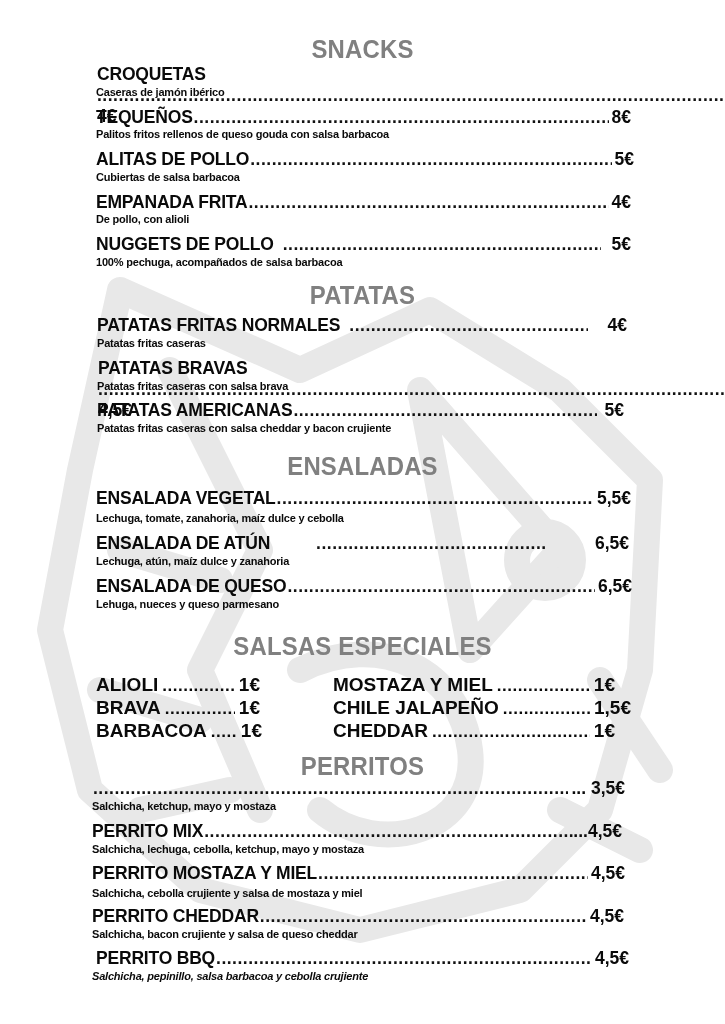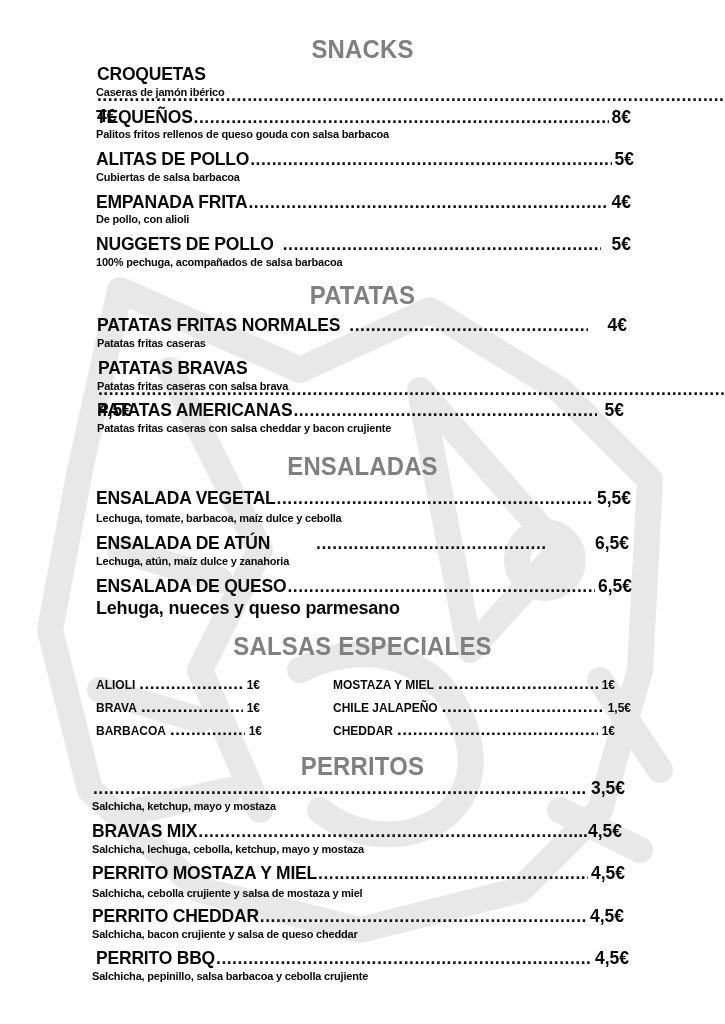--- a/index.html
+++ b/index.html
@@ -18,23 +18,23 @@
   }
   .item { position: absolute; display: flex; align-items: baseline; white-space: nowrap; }
   .item .name { font-weight: bold; font-size: 17.5px; letter-spacing: -0.2px; }
   .item .dots {
     flex: 1; overflow: hidden; font-weight: bold; font-size: 17.5px;
     letter-spacing: 0.5px; margin: 0 3px 0 1px; color: #111;
   }
   .item .dots::after { content: "................................................................................................................................................................................"; }
   .item .price { font-weight: bold; font-size: 17.5px; }
   .desc { position: absolute; font-weight: bold; font-size: 11px; white-space: nowrap; letter-spacing: -0.2px; }
-  .desc.big { font-size: 18px; }
+  .desc.big { font-size: 11px; }
   .sauce { position: absolute; display: flex; align-items: baseline; white-space: nowrap; }
-  .sauce .name, .sauce .price { font-weight: bold; font-size: 12px; }
+  .sauce .name, .sauce .price { font-weight: bold; font-size: 19px; }
   .sauce .dots { flex: 1; overflow: hidden; font-weight: bold; font-size: 17px; letter-spacing: 0.5px; margin: 0 4px; }
   .sauce .dots::after { content: "........................................................................................"; }
 </style>
 </head>
 <body>
 
 <svg class="watermark" viewBox="0 0 725 700" fill="none" stroke="#e8e8e8" stroke-width="26" stroke-linejoin="round" stroke-linecap="round">
   <path d="M120 40 L300 120 L430 60 L560 140 L650 230 L640 420 L600 560 L520 640 L360 680 L200 640 L90 540 L50 380 L80 220 Z"></path>
   <path d="M170 120 L260 300 L200 420 L260 560"></path>
   <path d="M420 140 L560 300 L470 400 Z"></path>
@@ -106,21 +106,21 @@
   </div>
   <div class="desc" style="left:97px; top:422px;">Patatas fritas caseras con salsa cheddar y bacon crujiente</div>
 
   <div class="section-title" style="top:451px;">ENSALADAS</div>
 
   <div class="item" style="left:96px; width:535px; top:469px;margin-top:19px;">
     <span class="name">ENSALADA VEGETAL</span>
       <span class="dots"></span>
       <span class="price">5,5€</span>
   </div>
-  <div class="desc" style="left:96px; top:512px;">Lechuga, tomate, barbacoa, maíz dulce y cebolla</div>
+  <div class="desc" style="left:96px; top:512px;">Lechuga, tomate, zanahoria, maíz dulce y cebolla</div>
 
   <div class="item" style="left:96px; width:533px; top:533px;gap:45px;">
     <span class="name">ENSALADA DE ATÚN</span>
       <span class="dots"></span>
       <span class="price">6,5€</span>
   </div>
   <div class="desc" style="left:96px; top:555px;">Lechuga, atún, maíz dulce y zanahoria</div>
 
   <div class="item" style="left:96px; width:536px; top:576px;">
     <span class="name">ENSALADA DE QUESO</span>
@@ -165,21 +165,21 @@
 
   <div class="section-title" style="top:751px;">PERRITOS</div>
 
   <div class="item" style="left:92px; width:533px; top:778px;">
       <span class="dots"></span>
       <span class="price">... 3,5€</span>
   </div>
   <div class="desc" style="left:92px; top:800px;">Salchicha, ketchup, mayo y mostaza</div>
 
   <div class="item" style="left:92px; width:530px; top:821px;">
-    <span class="name">BRAVAS MIX</span>
+    <span class="name">PERRITO MIX</span>
       <span class="dots" style="margin-right:0;"></span>
       <span class="price">...4,5€</span>
   </div>
   <div class="desc" style="left:92px; top:843px;">Salchicha, lechuga, cebolla, ketchup, mayo y mostaza</div>
 
   <div class="item" style="left:92px; width:533px; top:863px;">
     <span class="name">PERRITO MOSTAZA Y MIEL</span>
       <span class="dots"></span>
       <span class="price">4,5€</span>
   </div>
@@ -190,15 +190,15 @@
       <span class="dots"></span>
       <span class="price">4,5€</span>
   </div>
   <div class="desc" style="left:92px; top:928px;">Salchicha, bacon crujiente y salsa de queso cheddar</div>
 
   <div class="item" style="left:96px; width:533px; top:948px;">
     <span class="name">PERRITO BBQ</span>
       <span class="dots"></span>
       <span class="price">4,5€</span>
   </div>
-  <div class="desc" style="left:92px; top:970px;">Salchicha, pepinillo, salsa barbacoa y cebolla crujiente</div>
+  <div class="desc" style="left:92px; top:970px;font-style:italic;">Salchicha, pepinillo, salsa barbacoa y cebolla crujiente</div>
 
 </div>
 
 </body></html>

